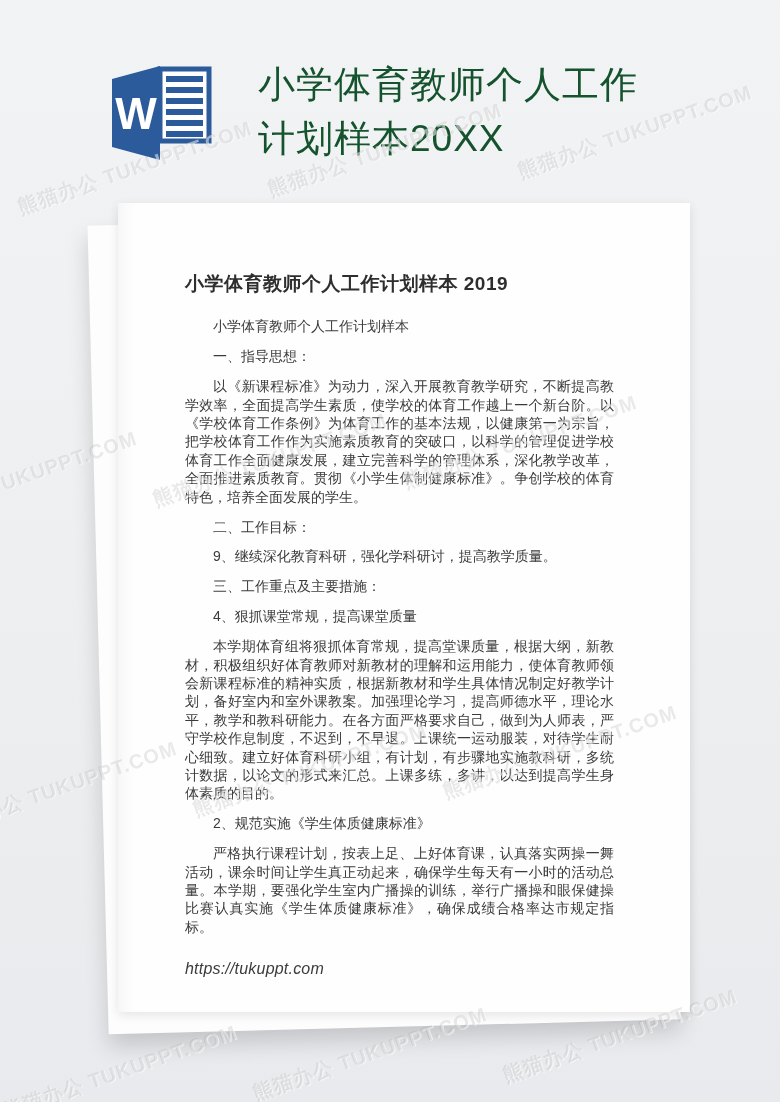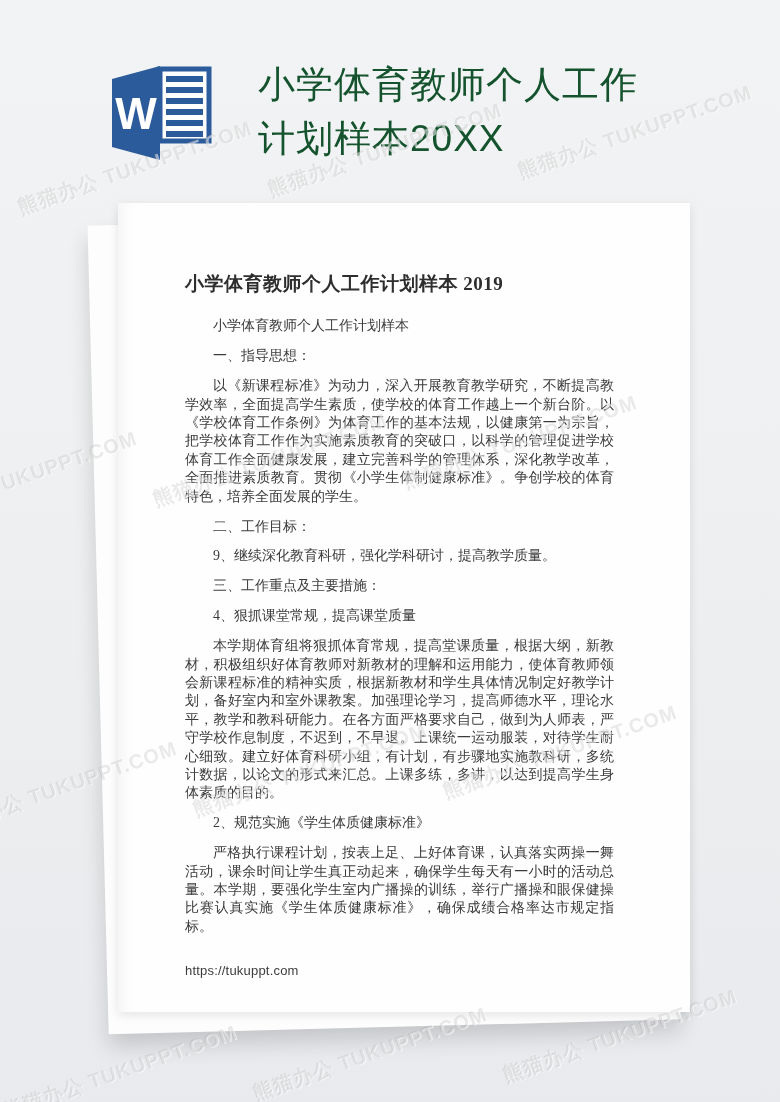--- a/index.html
+++ b/index.html
@@ -21,33 +21,33 @@
     transform:translate(-20px,15px) rotate(-1.5deg);
     box-shadow:0 12px 22px rgba(0,0,0,0.16);
   }
   .page-main{
     position:absolute;left:118px;top:203px;width:572px;height:809px;
     background:#fefefe;z-index:2;
     box-shadow:0 3px 10px rgba(0,0,0,0.10), inset 16px 0 20px -16px rgba(0,0,0,0.07);
   }
   .doc-content{
     position:absolute;left:67px;right:76px;top:72px;
-    font-family:Liberation Serif, serif;
+    font-family:Liberation Sans, sans-serif;
     font-size:14px;line-height:18.4px;color:#3b3b3b;
     text-align:justify;
   }
   .doc-title{
     font-size:19px;font-weight:bold;letter-spacing:0.5px;
     color:#2e2e2e;margin:0 0 24px 0;text-indent:0;
   }
   .doc-content p{margin:0 0 11.5px 0;text-indent:2em;}
   .doc-footer{
     position:absolute;left:67px;bottom:34px;
     font-family:"Liberation Sans",sans-serif;
-    font-size:13px;letter-spacing:0.2px;color:#3c3c3c;
+    font-size:16px;letter-spacing:0.2px;color:#3c3c3c;font-style:italic;
   }
   
   .wm{
     position:absolute;z-index:5;pointer-events:none;white-space:nowrap;
     transform:translate(-50%,-50%) rotate(-19deg);
     font-family:"Liberation Sans",sans-serif;font-weight:bold;
     font-size:20px;letter-spacing:1px;
     color:rgba(125,125,125,0.16);
     text-shadow:1px 1px 0 rgba(255,255,255,0.55);
   }

